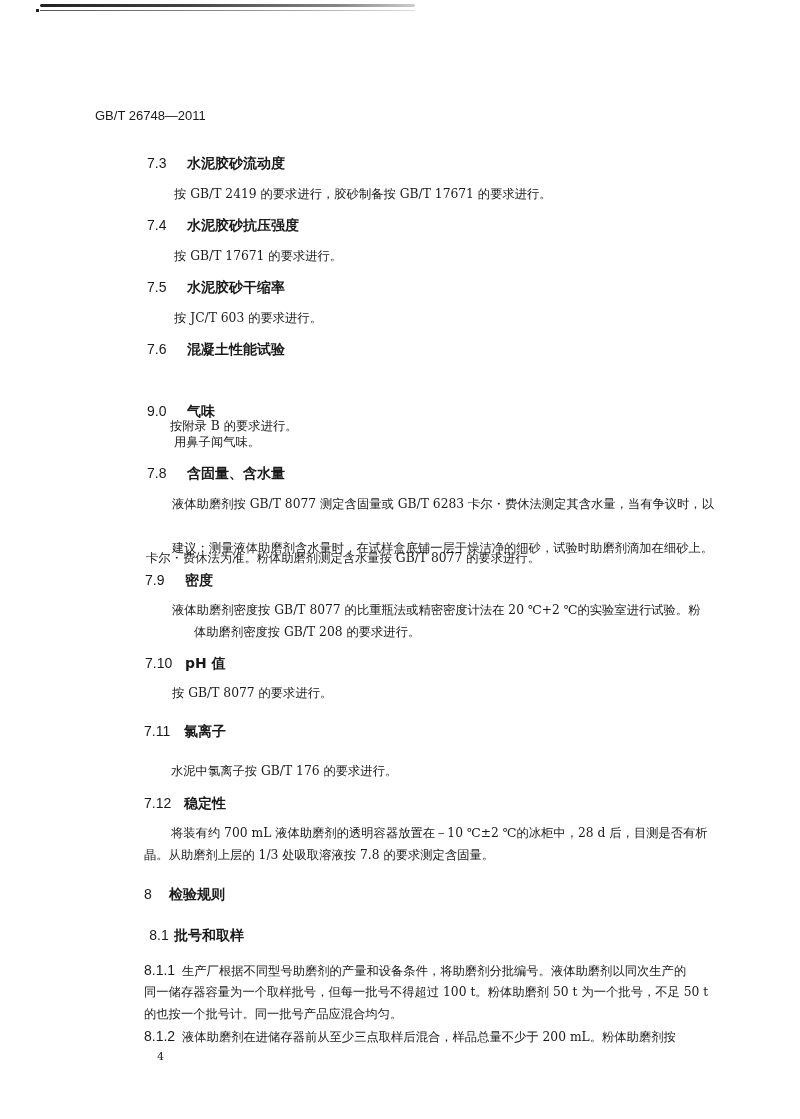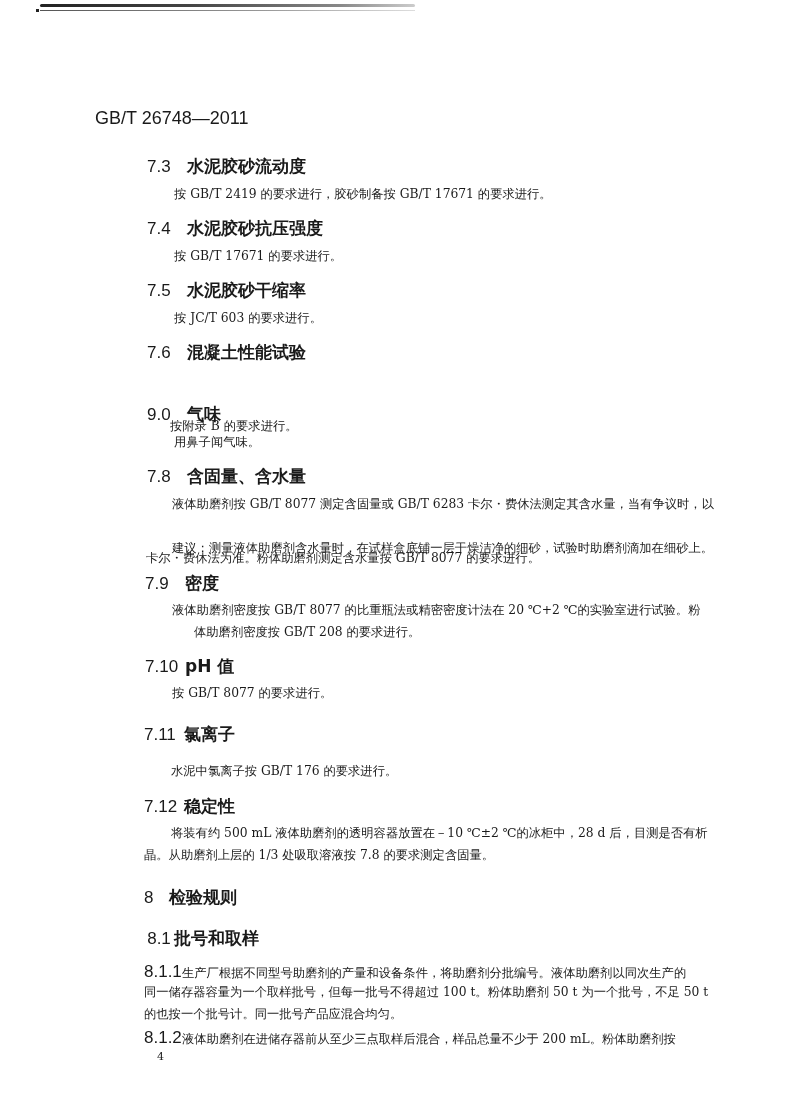--- a/index.html
+++ b/index.html
@@ -4,23 +4,23 @@
   <style>
     html, body { margin: 0; padding: 0; background: #ffffff; }
     body { width: 800px; height: 1119px; position: relative; overflow: hidden;
            font-family: "DejaVu Serif", "Liberation Serif", serif; color: #1a1a1a; }
     .topline1 { position: absolute; left: 40px; top: 4px; width: 375px; height: 3px;
                 background: linear-gradient(to right, #222 0%, #444 40%, #888 80%, #ccc 100%); border-radius: 2px; }
     .topline2 { position: absolute; left: 40px; top: 10px; width: 375px; height: 1px;
                 background: linear-gradient(to right, #555 0%, #999 60%, #ddd 100%); }
     .dot { position: absolute; left: 36px; top: 9px; width: 3px; height: 3px; background: #222; }
     .std { position: absolute; left: 95px; top: 108px; font-family: "Liberation Sans Narrow", "Liberation Sans", sans-serif;
-           font-size: 18px; letter-spacing: 0px; }
+           font-size: 13px; letter-spacing: 0px; }
     .abs { position: absolute; white-space: nowrap; }
-    .h { font-family: "DejaVu Sans", sans-serif; font-weight: bold; font-size: 17px; }
+    .h { font-family: "DejaVu Sans", sans-serif; font-weight: bold; font-size: 14px; }
     .h .num { font-family: "Liberation Sans", sans-serif; font-weight: normal; display: inline-block; width: 40px; }
     .p { font-size: 12.3px; }
     .pagenum { font-size: 11px; }
   </style>
 </head>
 <body>
 
 <div class="dot"></div>
 <div class="topline1"></div>
 <div class="topline2"></div>
@@ -71,21 +71,21 @@
 <div class="abs p" style="left:172px; top:685px;">按 GB/T 8077 的要求进行。</div>
 
 <div class="abs h" style="left:144px; top:723px;">
   <span class="num">7.11</span><span>氯离子</span>
 </div>
 <div class="abs p" style="left:171px; top:763px;">水泥中氯离子按 GB/T 176 的要求进行。</div>
 
 <div class="abs h" style="left:144px; top:795px;">
   <span class="num">7.12</span><span>稳定性</span>
 </div>
-<div class="abs p" style="left:171px; top:825px;">将装有约 500 mL 液体助磨剂的透明容器放置在－10 ℃±2 ℃的冰柜中，28 d 后，目测是否有析</div>
+<div class="abs p" style="left:171px; top:825px;">将装有约 700 mL 液体助磨剂的透明容器放置在－10 ℃±2 ℃的冰柜中，28 d 后，目测是否有析</div>
 <div class="abs p" style="left:144px; top:847px;">晶。从助磨剂上层的 1/3 处吸取溶液按 7.8 的要求测定含固量。</div>
 
 <div class="abs h" style="left:144px; top:886px;">
   <span class="num" style="width:25px;">8</span><span>检验规则</span>
 </div>
 
 <div class="abs h" style="left:144px; top:927px;">
   <span class="num" style="width:30px;text-align:center;">8.1</span><span>批号和取样</span>
 </div>
 

